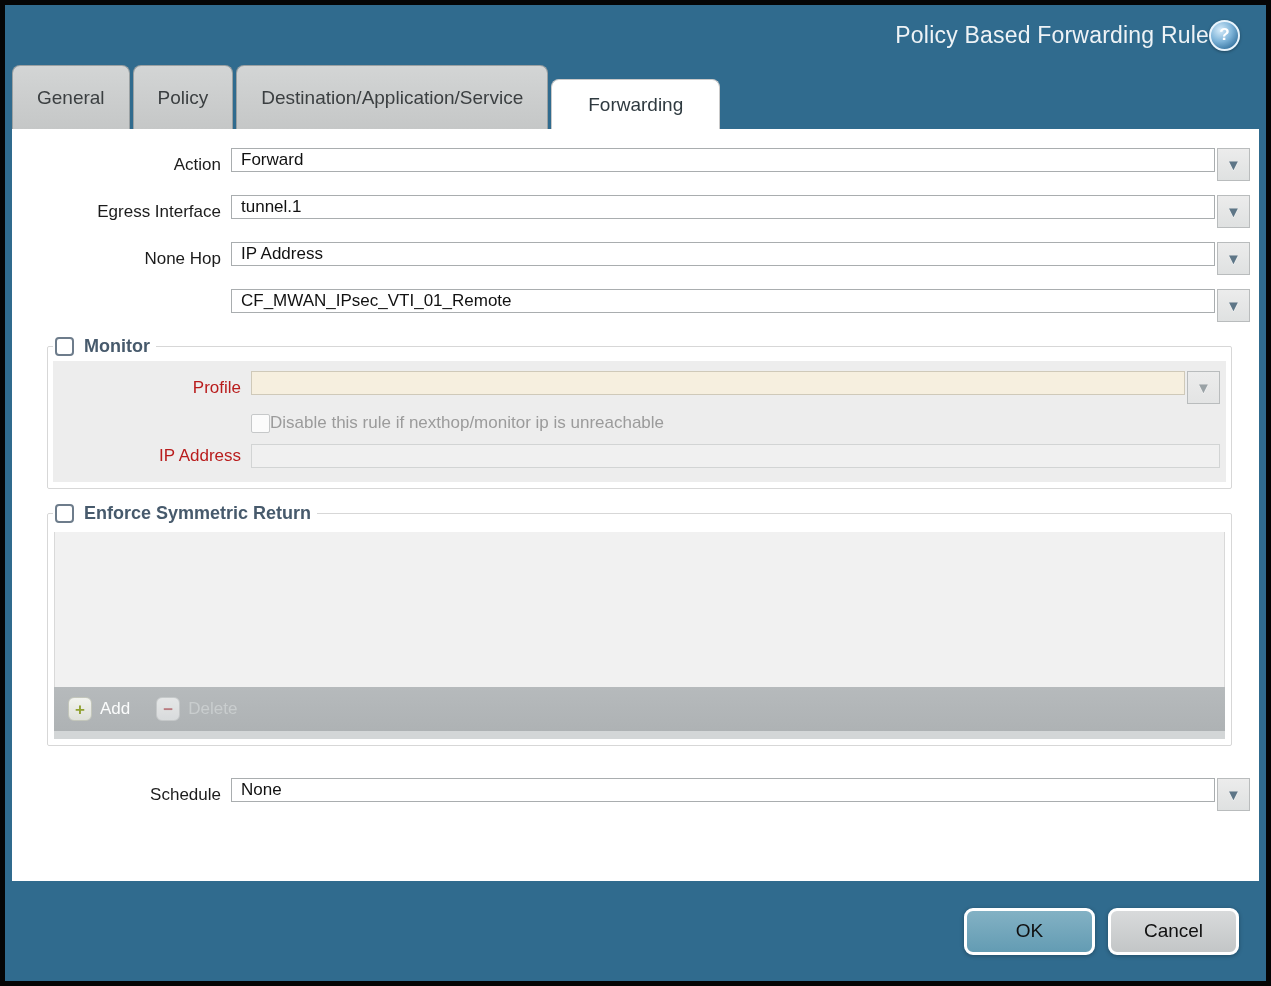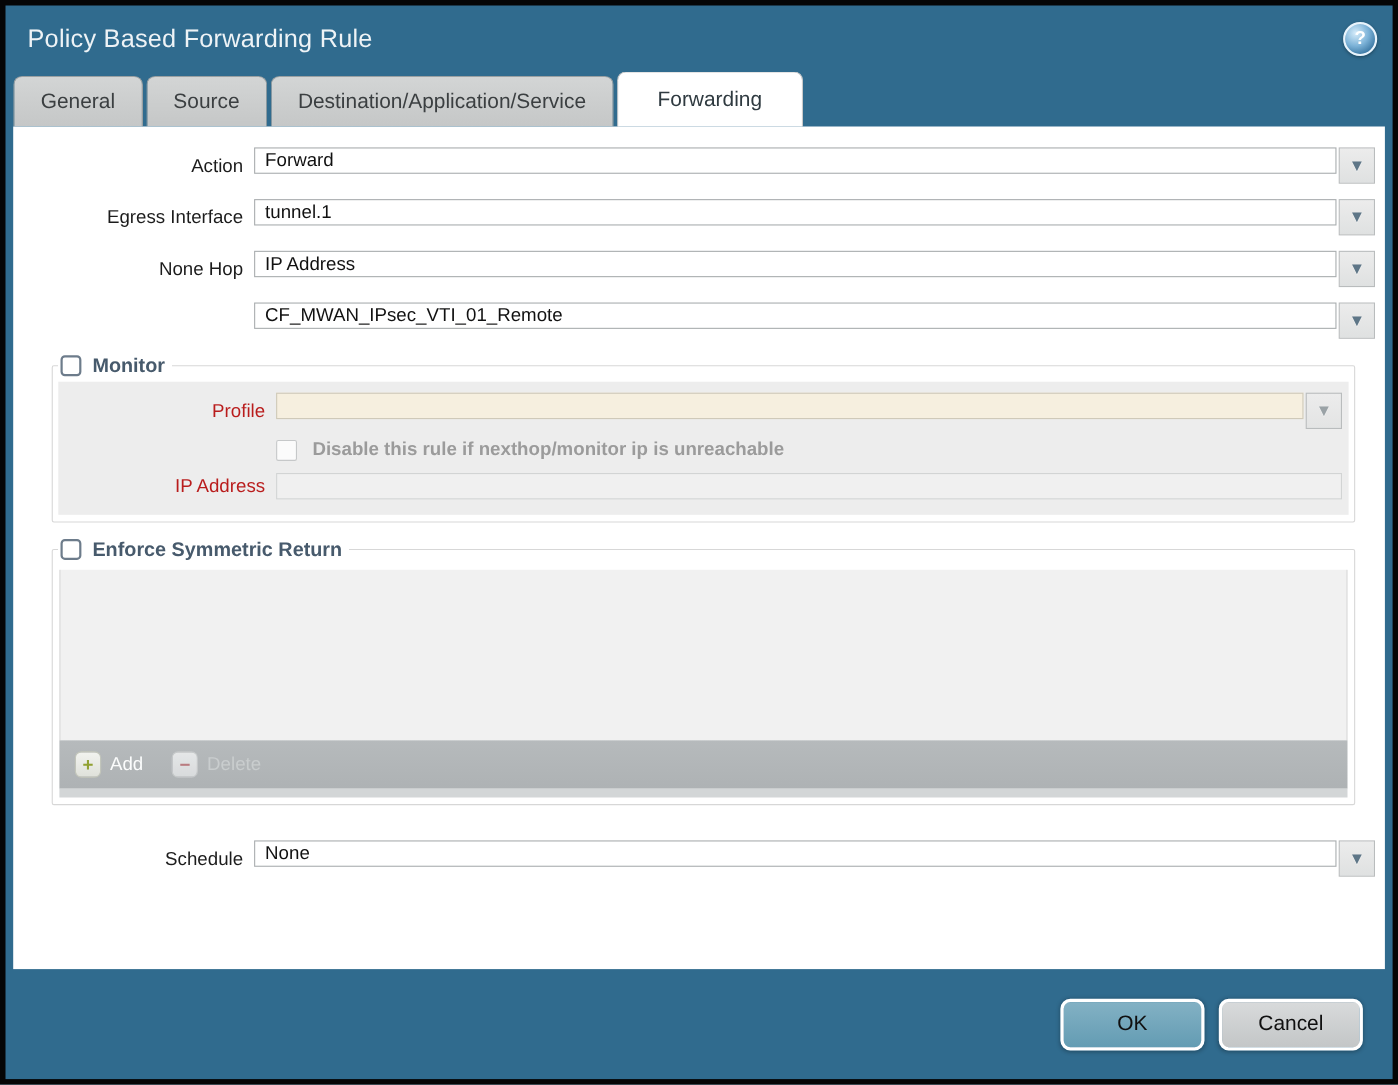--- a/index.html
+++ b/index.html
@@ -18,22 +18,22 @@
     border: 5px solid #050505;
     background: #306b8e;
     display: flex;
     flex-direction: column;
   }
   
   .titlebar {
     height: 60px;
     display: flex;
     align-items: center;
-    justify-content: space-between;
-    padding: 0 14px 0 20px;
+    justify-content: flex-end;
+    padding: 0 26px 0 20px;
     flex: 0 0 auto;
   }
   .title {
     color: #eef3f6;
     font-size: 23px;
     letter-spacing: 0.2px;
   }
   .help-btn {
     width: 27px;
     height: 27px;
@@ -52,21 +52,21 @@
   
   .tabstrip {
     display: flex;
     align-items: flex-end;
     padding-left: 7px;
     gap: 3px;
     flex: 0 0 auto;
   }
   .tab {
     box-sizing: border-box;
-    height: 46px;
+    height: 64px;
     padding: 0 24px;
     background: linear-gradient(#d3d5d5, #c5c7c7);
     border: 1px solid #9aa0a2;
     border-bottom: none;
     border-radius: 8px 8px 0 0;
     display: flex;
     align-items: center;
     font-size: 19px;
     color: #3b3f41;
     cursor: pointer;
@@ -178,23 +178,21 @@
     background: #f6efdf;
     border-color: #cfc9b9;
   }
   .input-box.disabled-gray {
     background: #f0f0f0;
     border-color: #d2d4d4;
   }
   .disable-row {
     display: flex;
     align-items: center;
-    gap: 14px;
     margin: 9px 0 11px 198px;
-    font-weight: bold;
   }
   .disable-label {
     font-size: 17px;
     color: #9b9b9b;
   }
   
   .nh-table { margin: 4px 1px 0 1px; }
   .nh-header {
     height: 42px;
     background: linear-gradient(#b6babc, #adb1b3);
@@ -277,21 +275,21 @@
 
 <div class="dialog">
 
   <div class="titlebar">
     <span class="title">Policy Based Forwarding Rule</span>
     <span class="help-btn">?</span>
   </div>
 
   <div class="tabstrip">
     <div class="tab">General</div>
-    <div class="tab">Source</div>
+    <div class="tab">Policy</div>
     <div class="tab">Destination/Application/Service</div>
     <div class="tab active">Forwarding</div>
   </div>
 
   <div class="content">
 
     <div class="form-row">
       <div class="form-label">Action</div>
       <div class="field">
         <div class="input-box">Forward</div>

